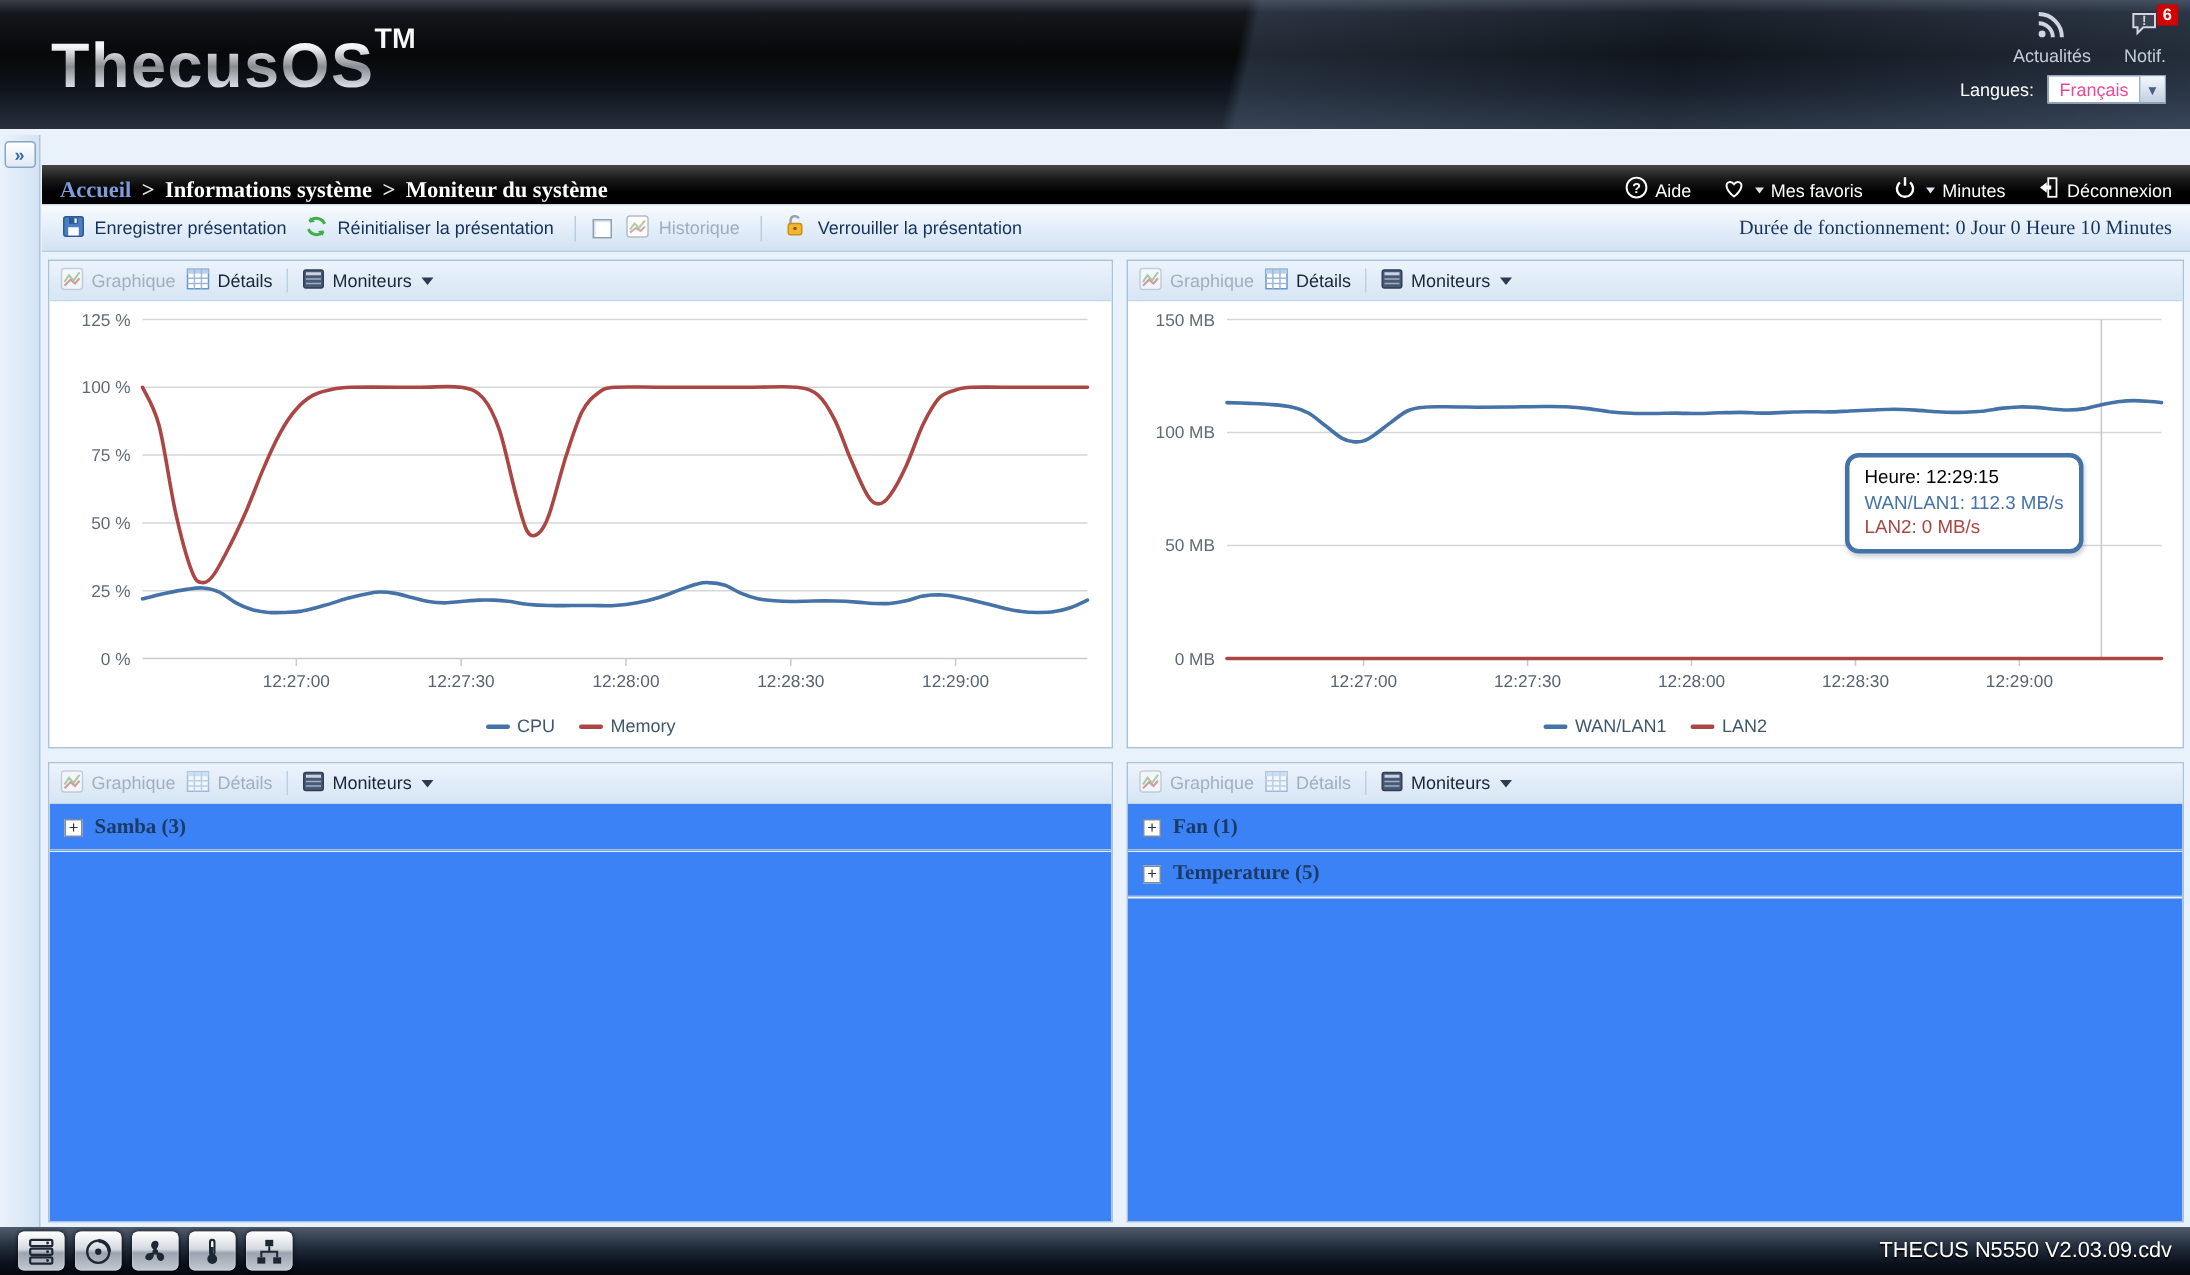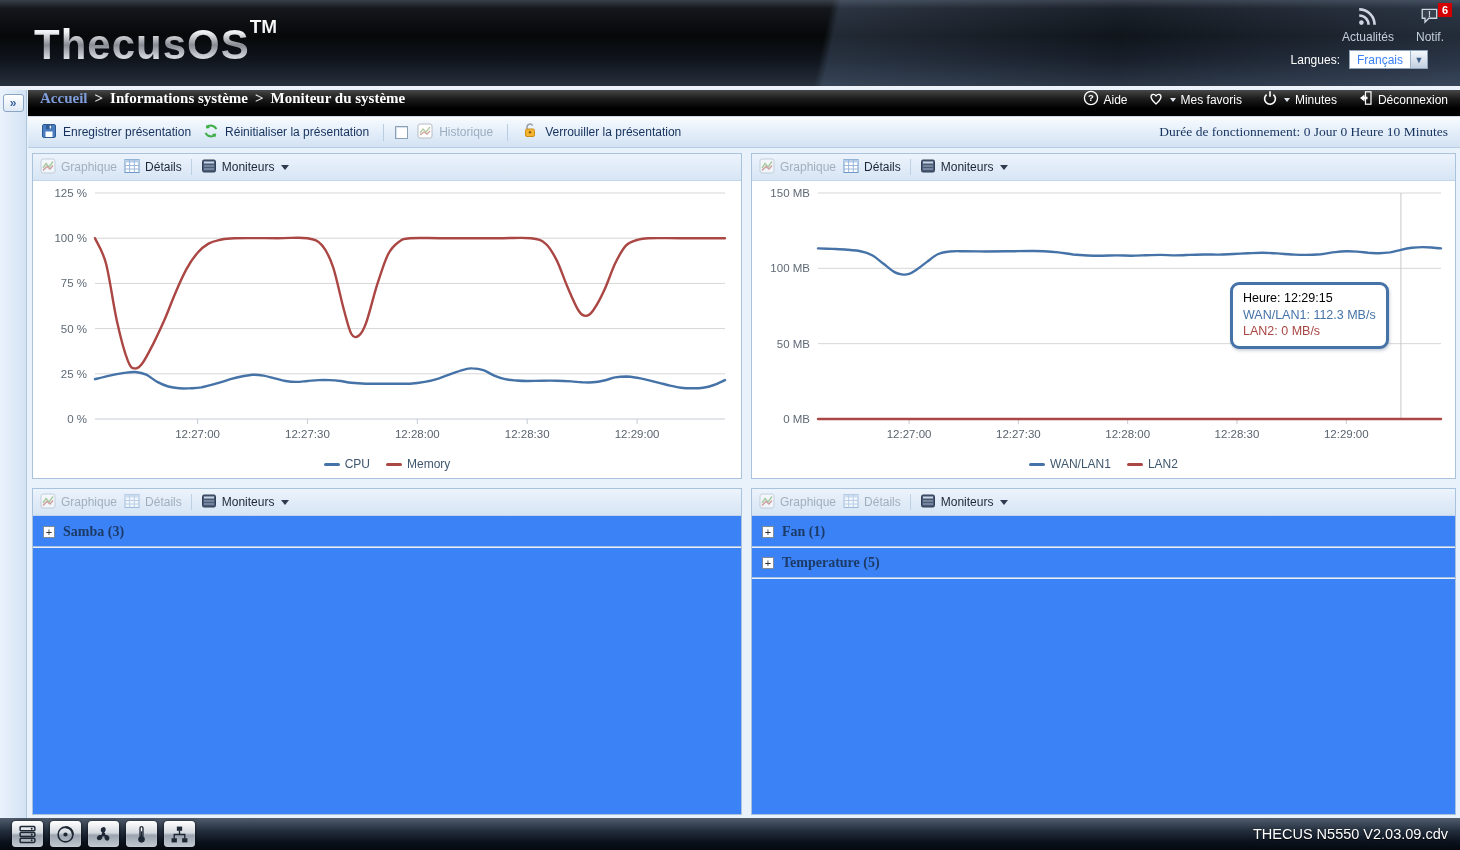--- a/index.html
+++ b/index.html
@@ -12,36 +12,36 @@
     border-bottom:2px solid #eef3f9; overflow:hidden; }
   .hdr-glare { position:absolute; right:0; top:0; width:62%; height:100%; pointer-events:none;
     background:linear-gradient(102deg, rgba(0,0,0,0) 30%, rgba(96,118,150,.30) 31%, rgba(52,68,92,.22) 62%, rgba(92,115,150,.34) 100%); }
   .logo { position:absolute; left:34px; top:16px; font-size:42px; font-weight:bold; letter-spacing:1px;
     background:linear-gradient(180deg,#ffffff 5%,#f2f3f5 30%,#878c93 55%,#d9dde2 80%,#9aa0a8 100%);
     -webkit-background-clip:text; background-clip:text; color:transparent; }
   .logo .tm { font-size:19px; vertical-align:26px; letter-spacing:0;margin-top:36px; }
   .header-right { position:absolute; top:6px; right:16px; display:flex; gap:22px; }
   .hdr-item { display:flex; flex-direction:column; align-items:center; gap:1px; color:#c3cddc; font-size:12px; position:relative; }
   .notif-badge { position:absolute; top:-3px; right:-8px; background:#d40000; color:#fff; font-size:11px; font-weight:bold; padding:1px 4px; }
-  .lang-row { position:absolute; top:50px; right:32px; display:flex; align-items:center; gap:9px; color:#fff; font-size:12px; }
+  .lang-row { position:absolute; top:50px; right:16px; display:flex; align-items:center; gap:9px; color:#fff; font-size:12px; }
   .lang-select { display:flex; background:#fff; border:1px solid #8fa3ba; height:19px; align-items:center; }
-  .lang-value { padding:0 7px; font-size:12px; color:#3b82f6; min-width:54px; }
+  .lang-value { padding:0 7px; font-size:12px; color:#ec4899; min-width:54px; }
   .lang-btn { width:17px; height:17px; background:linear-gradient(#f4f8fc,#c2cfdf); border-left:1px solid #9fb1c5; color:#44618c; font-size:9px; display:flex; align-items:center; justify-content:center; }
 
   
   .rail { position:absolute; left:0; top:90px; bottom:32px; width:27px;
     background:linear-gradient(90deg,#eaf2fc,#d4e3f4); border-right:1px solid #b0c6dc; }
   .rail-btn { margin:4px auto 0; width:21px; height:18px; background:linear-gradient(#ffffff,#dfe9f5);
     border:1px solid #8aa6c4; border-radius:3px; color:#39659f; font-weight:bold; font-size:12px; text-align:center; line-height:16px; }
 
   
   .main { position:absolute; left:28px; top:90px; right:0; bottom:32px; display:flex; flex-direction:column; }
 
-  .breadcrumb-bar { height:27px; flex:0 0 27px; display:flex; align-items:flex-start; padding:0 12px;
-    background:linear-gradient(#474747 0%,#1b1b1b 35%,#000 70%); border-bottom:1px solid #cdd9e6; }
+  .breadcrumb-bar { height:27px; flex:0 0 27px; display:flex; align-items:flex-end; padding:0 12px;
+    background:linear-gradient(#474747 0%,#1b1b1b 35%,#000 70%); border-bottom:1px solid #cdd9e6;margin-top:20px; }
   .crumb { font-family:"Liberation Serif",serif; font-weight:bold; font-size:15px; }
   .crumb-link { color:#7f9ddb; }
   .crumb-sep { color:#e8e8e8; margin:0 7px; }
   .crumb-current, .crumb-mid { color:#fff; }
   .bc-actions { margin-left:auto; display:flex; gap:20px; align-items:center; color:#fff; font-size:12px; }
   .bc-action { display:flex; align-items:center; gap:5px; }
   .mini-arrow { width:0; height:0; border-left:3px solid transparent; border-right:3px solid transparent; border-top:4px solid #dfe5ee; margin-left:1px; }
 
   .toolbar { height:31px; flex:0 0 31px; display:flex; align-items:center; padding:0 10px; gap:6px;
     background:linear-gradient(#f8fbff,#e2edf9 55%,#d3e2f2); border-bottom:1px solid #b8cde1; font-size:12px; color:#15315c; }

